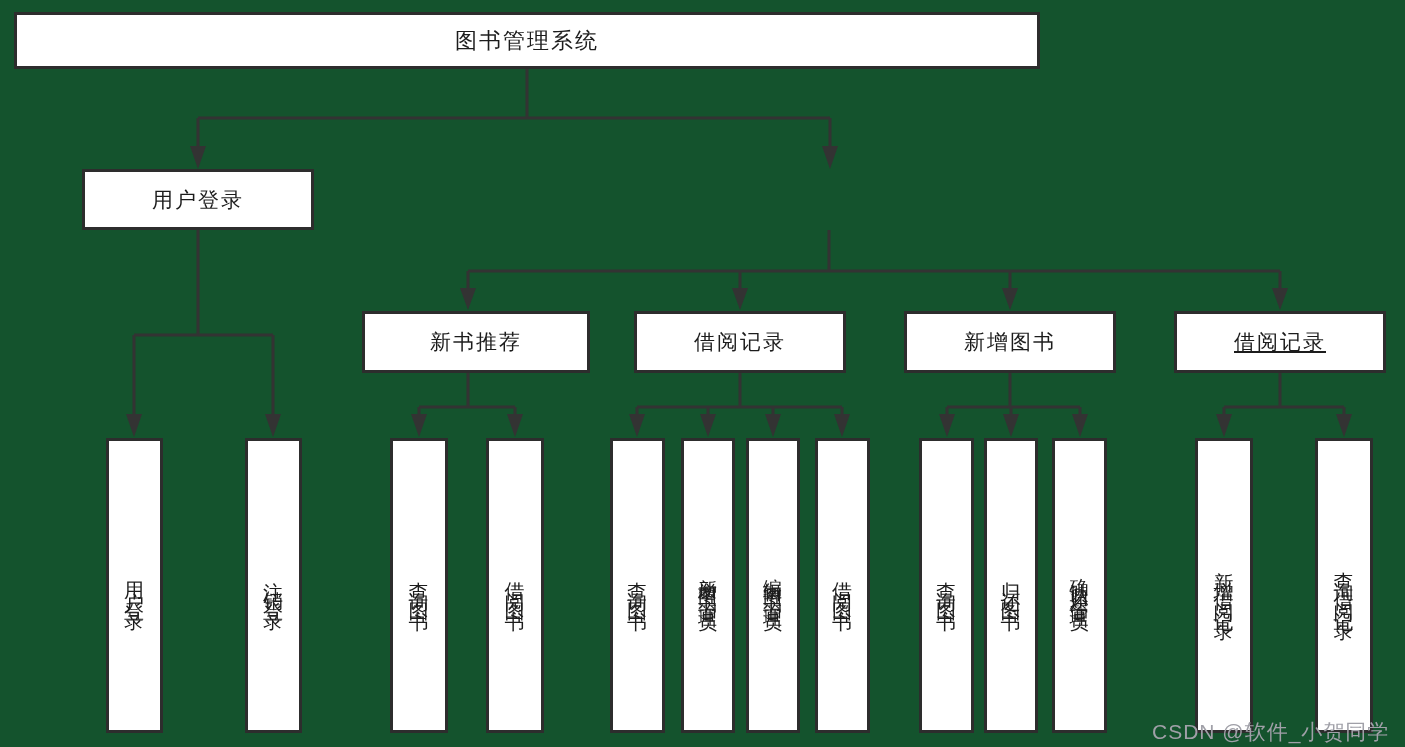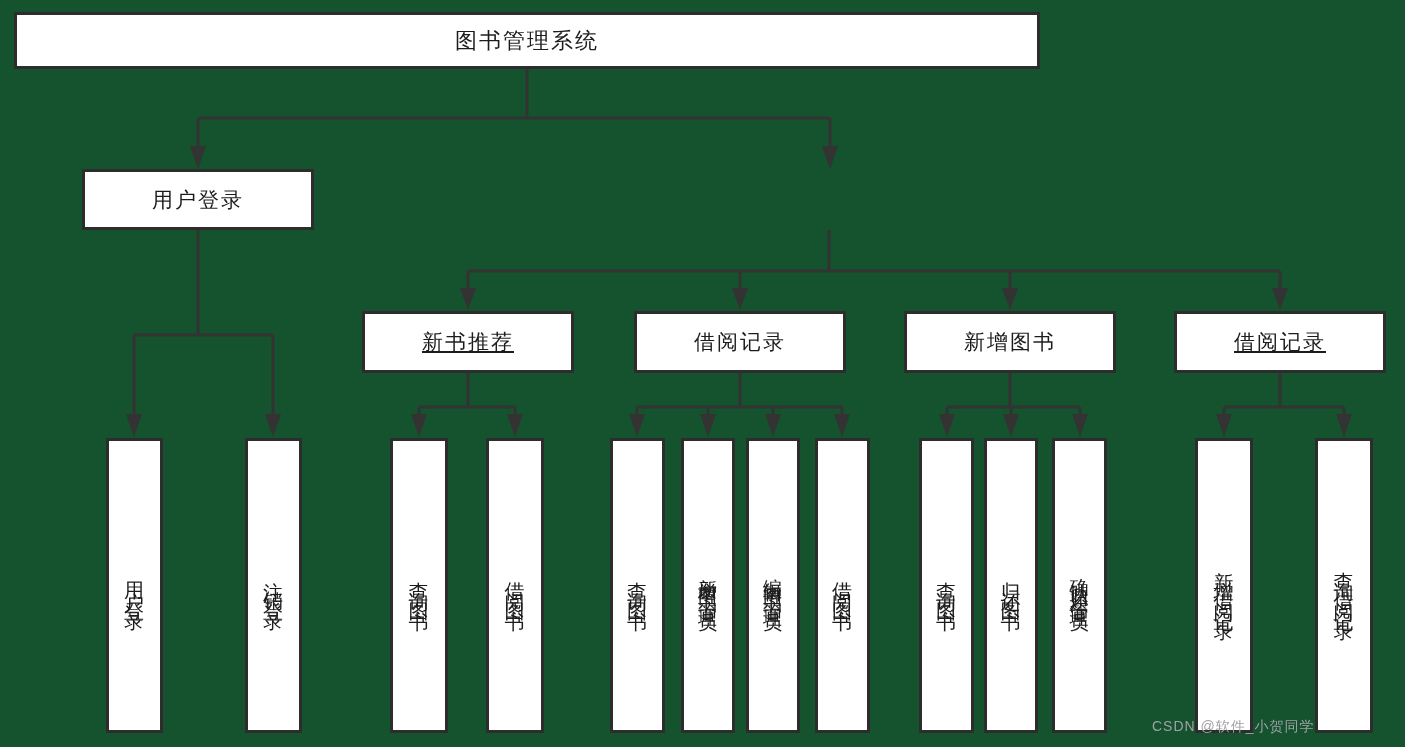--- a/index.html
+++ b/index.html
@@ -44,21 +44,21 @@
     writing-mode:vertical-rl;
     text-orientation:mixed;
     font-size:20px;
     letter-spacing:10px;
     line-height:1;
   }
   .vtext.tight{letter-spacing:5px;font-size:19px;}
   .watermark{
     position:absolute;
     left:1152px;top:718px;
-    font-size:14px;
+    font-size:21px;
     color:var(--wm);
     letter-spacing:1px;
     white-space:nowrap;
   }
 </style>
 </head>
 <body>
 
 <div class="canvas">
 
@@ -109,21 +109,21 @@
       <path d="M1280,373 V407 M1224,407 H1344 M1224,407 V414 M1344,407 V414"></path>
       <polygon points="1216,414 1232,414 1224,437"></polygon>
       <polygon points="1336,414 1352,414 1344,437"></polygon>
     </g>
   </svg>
 
   <div class="node root" style="left:14px;top:12px;width:1026px;height:57px;">图书管理系统</div>
 
   <div class="node" style="left:82px;top:169px;width:232px;height:61px;">用户登录</div>
 
-  <div class="node" style="left:362px;top:311px;width:212px;height:62px;text-decoration:underline;">新书推荐</div>
+  <div class="node" style="left:362px;top:311px;width:228px;height:62px;">新书推荐</div>
   <div class="node" style="left:634px;top:311px;width:212px;height:62px;">借阅记录</div>
   <div class="node" style="left:904px;top:311px;width:212px;height:62px;">新增图书</div>
   <div class="node" style="left:1174px;top:311px;width:212px;height:62px;text-decoration:underline;">借阅记录</div>
 
   <div class="leaf" style="left:106px;top:438px;width:57px;height:295px;">
     <span class="vtext">用户登录</span>
   </div>
   <div class="leaf" style="left:245px;top:438px;width:57px;height:295px;">
     <span class="vtext">注销登录</span>
   </div>

